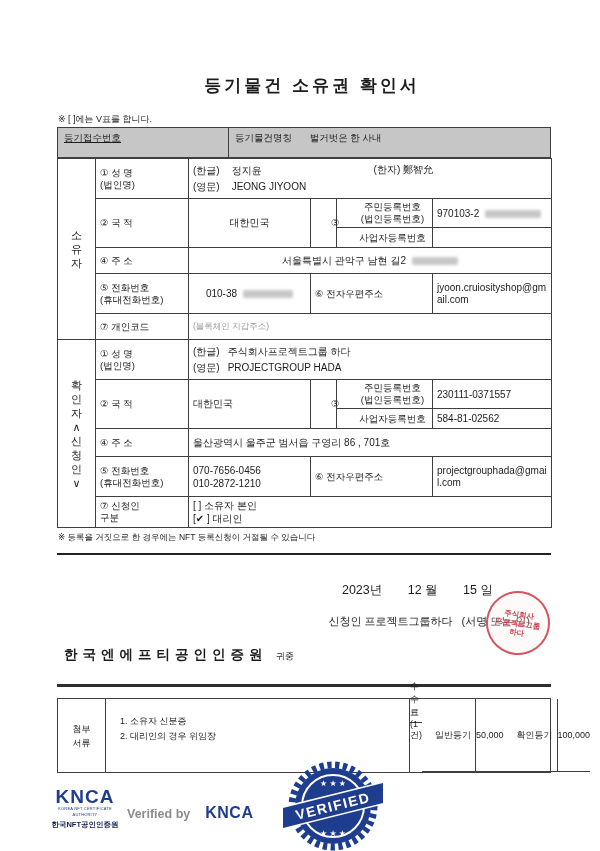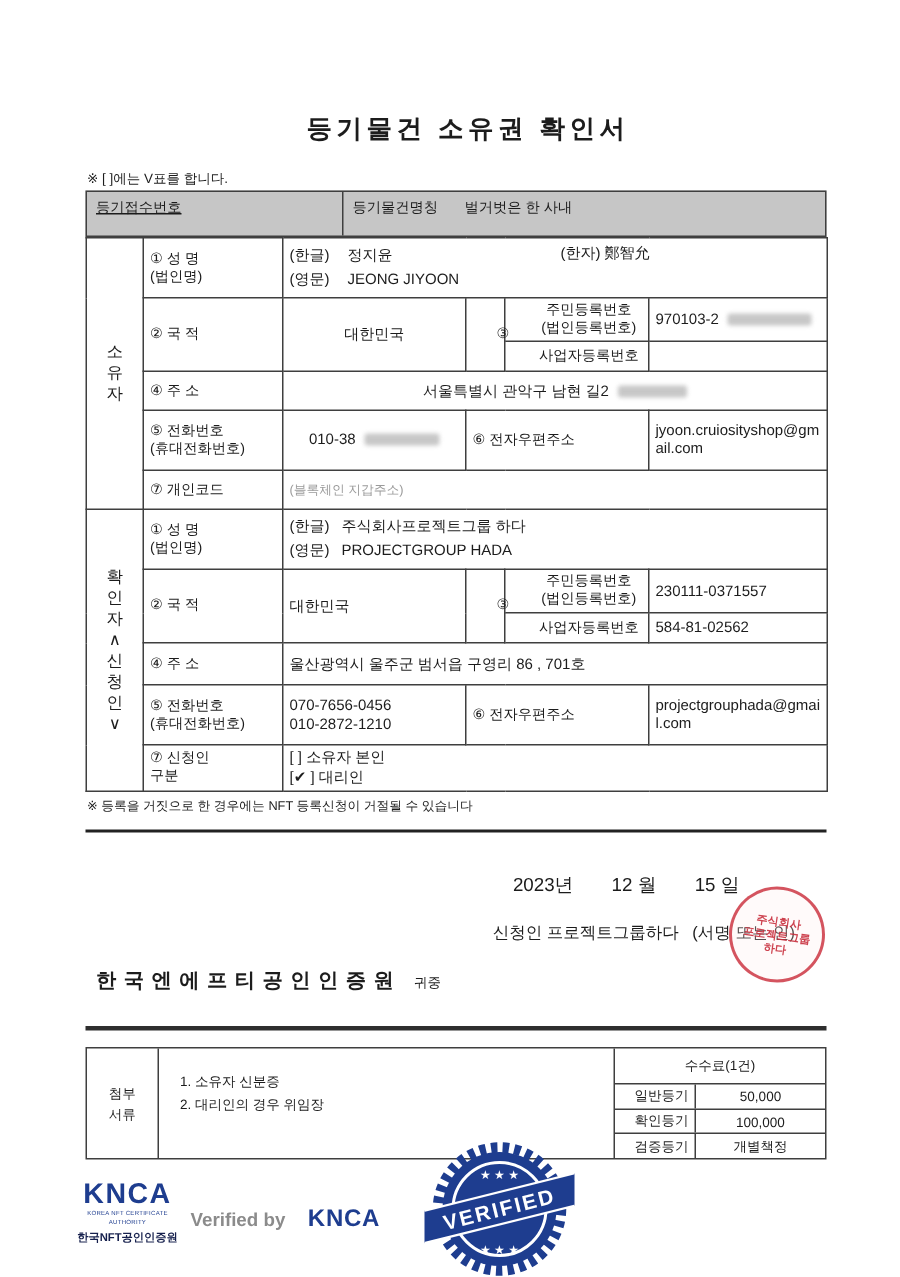--- a/index.html
+++ b/index.html
@@ -50,21 +50,21 @@
              white-space:pre-line;text-align:center;}
   .recipient{position:absolute;top:645px;left:64px;}
   .recipient .big{font-size:13.5px;font-weight:bold;letter-spacing:5px;}
   .recipient .small{font-size:9px;margin-left:4px;}
   
   .attach-row{position:absolute;top:698px;left:57px;width:494px;height:75px;display:flex;
               border:1px solid #3f3f3f;box-sizing:border-box;font-size:9px;}
   .attach-label{width:47px;border-right:1px solid #3f3f3f;display:flex;align-items:center;
                 justify-content:center;text-align:center;white-space:pre-line;line-height:14px;}
   .attach-list{flex:1;padding:15px 0 0 14px;line-height:15px;}
-  .fee-table{width:140px;border-left:1px solid #3f3f3f;display:flex;flex-direction:column;}
+  .fee-table{width:140px;border-left:1px solid #3f3f3f;display:flex;flex-direction:row;}
   .fee-head{height:23px;border-bottom:1px solid #3f3f3f;display:flex;align-items:center;
             justify-content:center;}
   .fee-row{flex:1;display:flex;border-bottom:1px solid #3f3f3f;}
   .fee-row:last-child{border-bottom:none;}
   .fee-name{width:54px;border-right:1px solid #3f3f3f;display:flex;align-items:center;
             justify-content:flex-end;padding-right:4px;box-sizing:border-box;}
   .fee-val{flex:1;display:flex;align-items:center;justify-content:center;}
   
   .knca-logo{position:absolute;top:788px;left:46px;width:78px;text-align:center;color:#1e3d8f;}
   .knca-big{font-size:19px;font-weight:bold;letter-spacing:1px;line-height:18px;}

